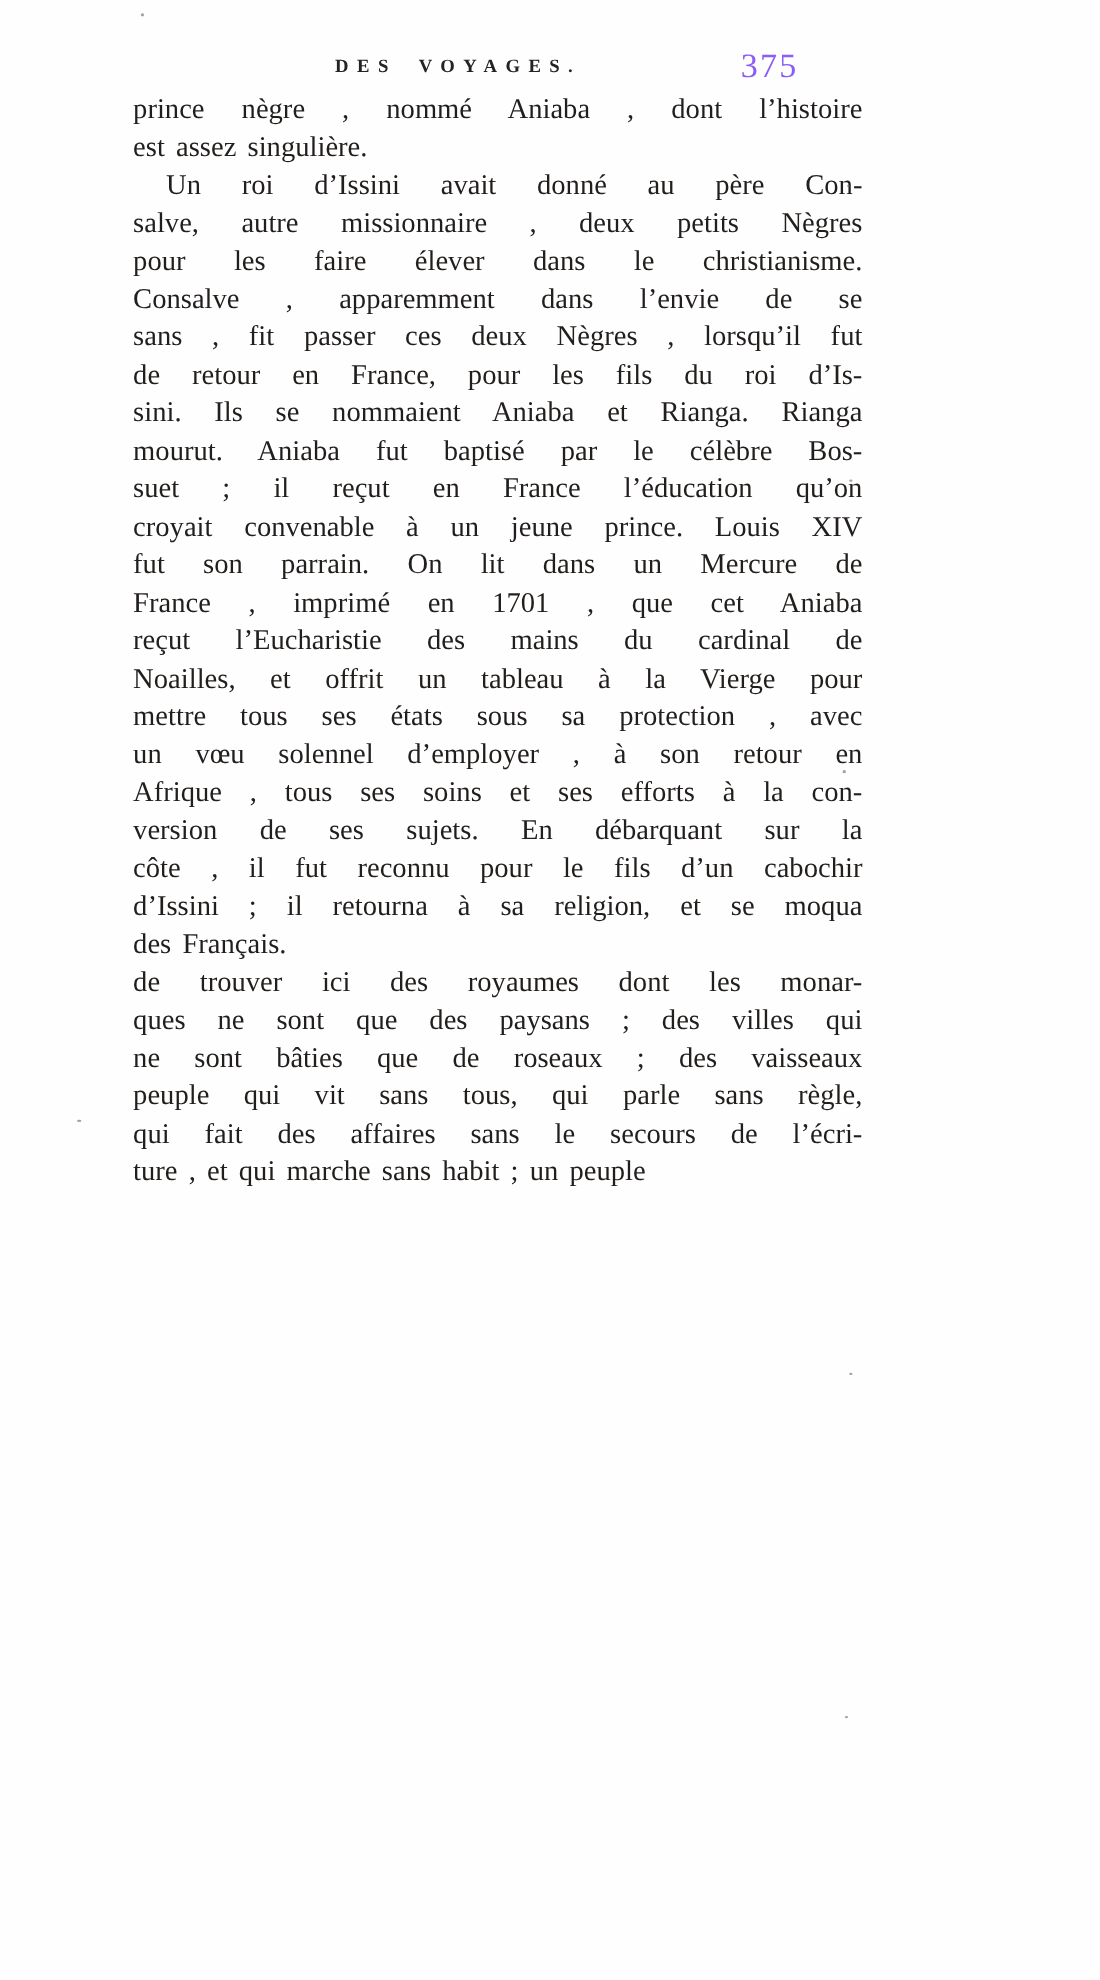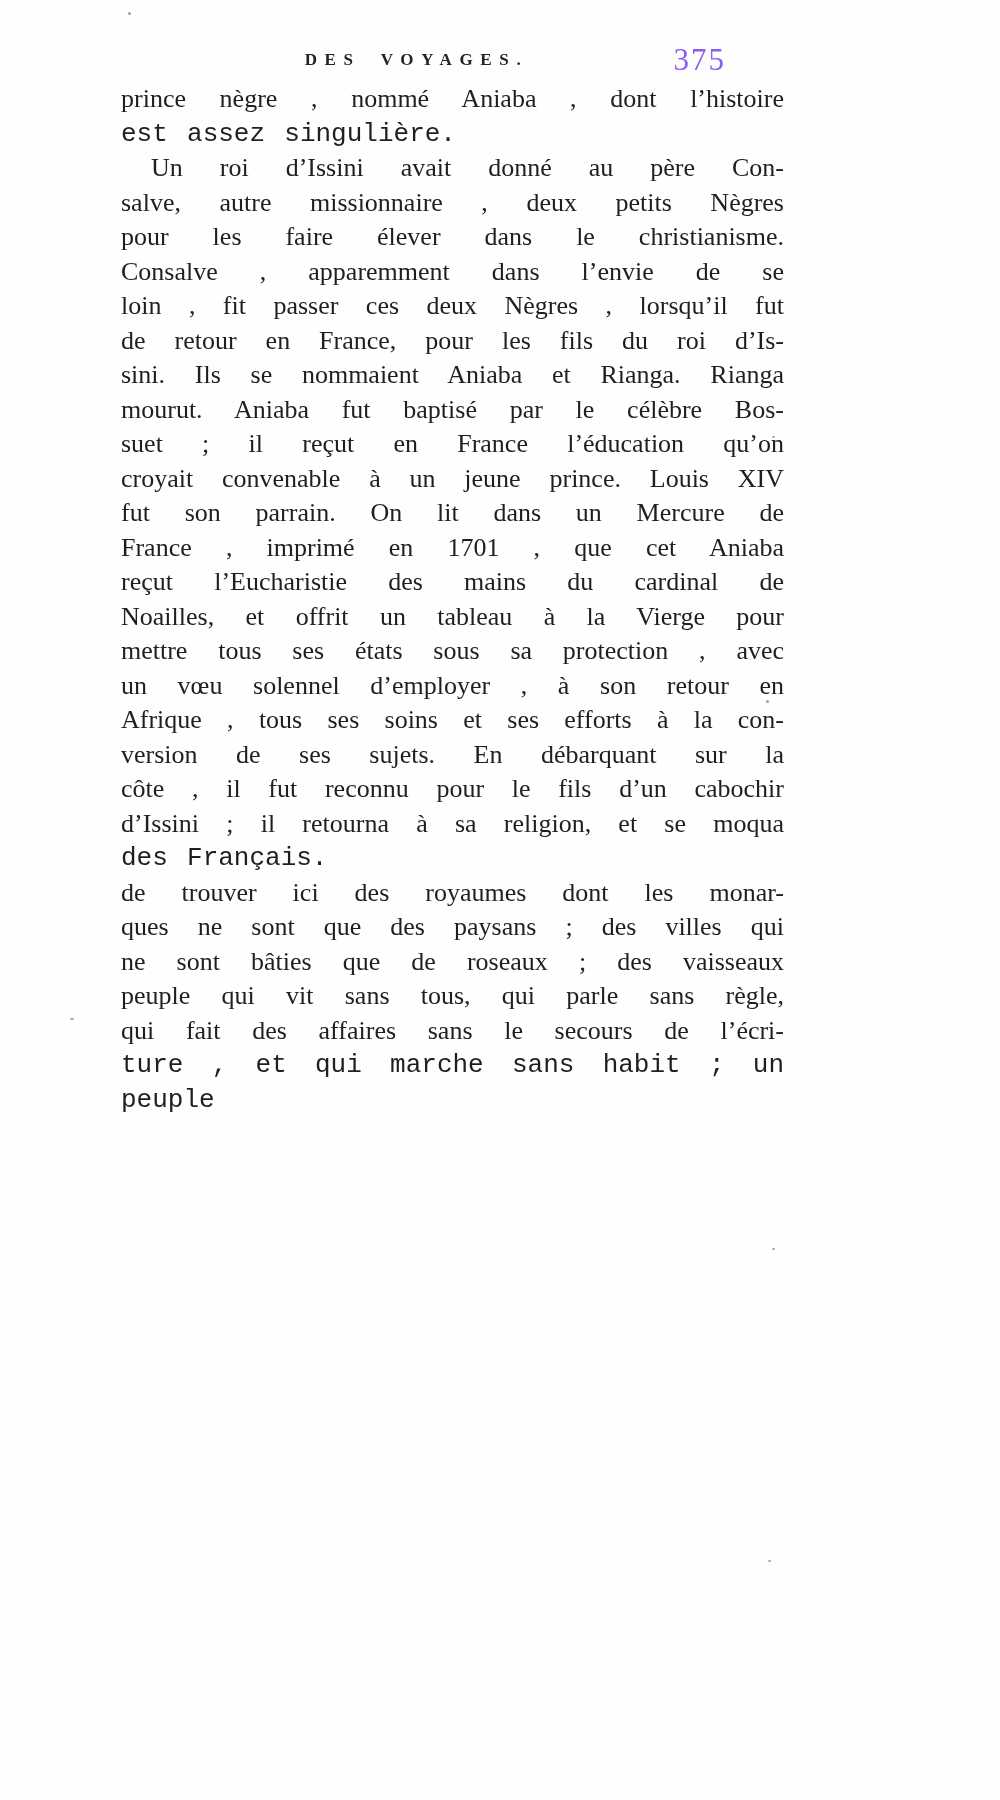--- a/index.html
+++ b/index.html
@@ -54,21 +54,20 @@
   .paragraph {
     margin: 0;
   }
   .line {
     text-align: justify;
     text-align-last: justify;
     white-space: normal;
   }
   .line.last {
     text-align-last: left;
-    font-family: Liberation Mono, monospace;
   }
   .line.first-indent {
     text-indent: 30px;
   }
   
   .speck {
     position: absolute;
     background: #5a5550;
     border-radius: 50%;
     opacity: 0.55;
@@ -94,21 +93,21 @@
   <main class="text-block">
       <div class="paragraph">
         <div class="line">prince nègre , nommé Aniaba , dont l’histoire</div>
         <div class="line last">est assez singulière.</div>
       </div>
       <div class="paragraph">
         <div class="line first-indent">Un roi d’Issini avait donné au père Con-</div>
         <div class="line">salve, autre missionnaire , deux petits Nègres</div>
         <div class="line">pour les faire élever dans le christianisme.</div>
         <div class="line">Consalve , apparemment dans l’envie de se</div>
-        <div class="line">loin , fit passer ces deux Nègres , lorsqu’il fut</div>
+        <div class="line">sans , fit passer ces deux Nègres , lorsqu’il fut</div>
         <div class="line">de retour en France, pour les fils du roi d’Is-</div>
         <div class="line">sini. Ils se nommaient Aniaba et Rianga. Rianga</div>
         <div class="line">mourut. Aniaba fut baptisé par le célèbre Bos-</div>
         <div class="line">suet ; il reçut en France l’éducation qu’on</div>
         <div class="line">croyait convenable à un jeune prince. Louis XIV</div>
         <div class="line">fut son parrain. On lit dans un Mercure de</div>
         <div class="line">France , imprimé en 1701 , que cet Aniaba</div>
         <div class="line">reçut l’Eucharistie des mains du cardinal de</div>
         <div class="line">Noailles, et offrit un tableau à la Vierge pour</div>
         <div class="line">mettre tous ses états sous sa protection , avec</div>

